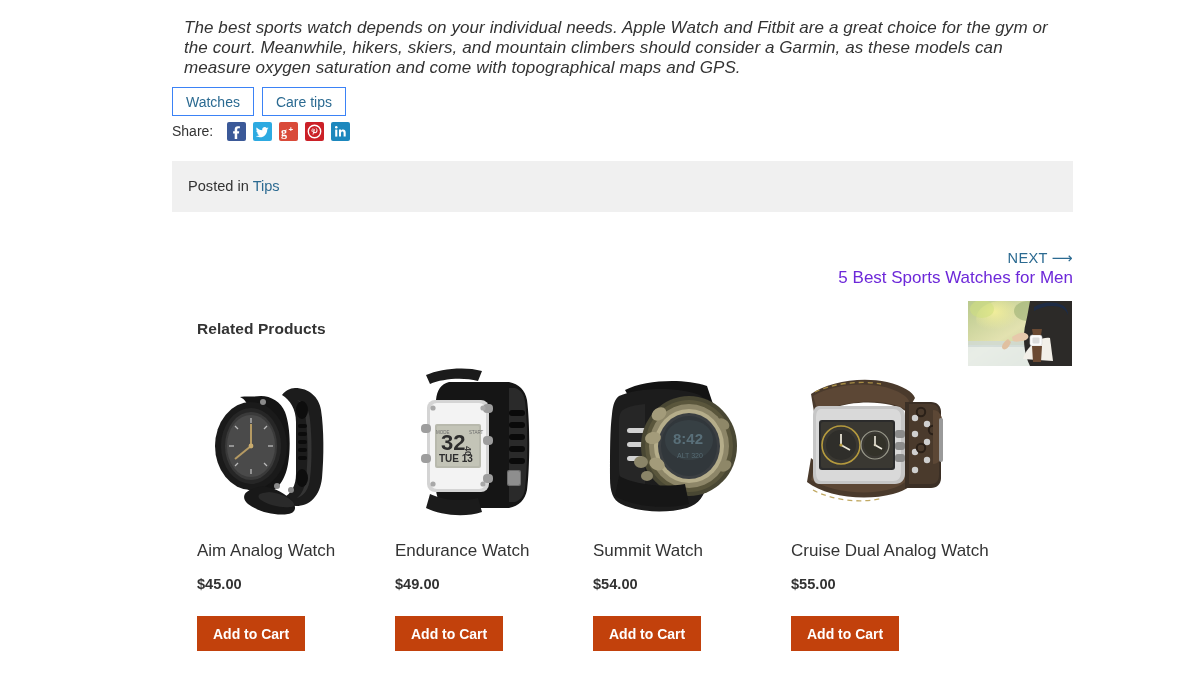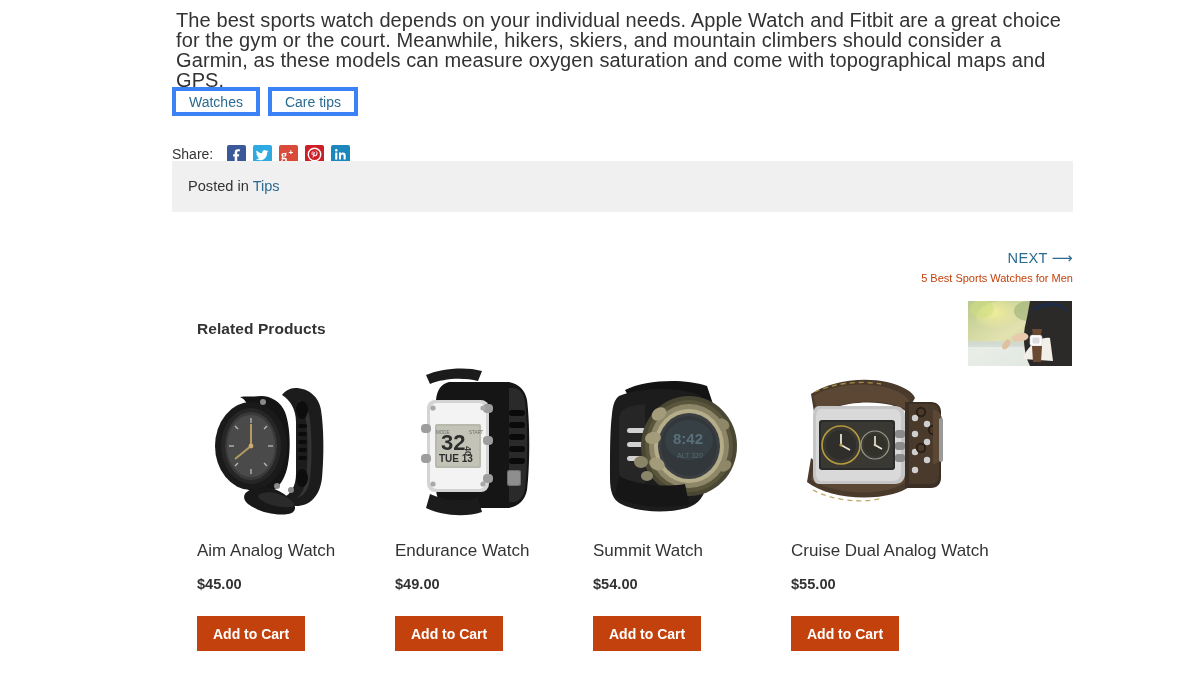--- a/index.html
+++ b/index.html
@@ -22,55 +22,56 @@
   }
 
   
   .article-body {
     position: absolute;
     left: 172px;
     top: 6px;
     width: 902px;
   }
   .article-body p {
-    margin: 4px;
-    font-size: 20px;
+    margin: 12px;
+    font-size: 17px;
     line-height: 20px;
     color: #333333;
     letter-spacing: 0.005em;
+    font-style: italic;
   }
 
   
   .tag-list {
     position: absolute;
     left: 172px;
     top: 87px;
     display: flex;
     gap: 8px;
   }
   .tag {
     display: inline-flex;
     align-items: center;
     justify-content: center;
     height: 29px;
     padding: 0 13px;
-    border: 4px solid #3b82f6;
+    border: 1px solid #3b82f6;
     background: #ffffff;
     color: #2b6a91;
     font-size: 14px;
     line-height: 1;
     text-decoration: none;
     box-sizing: border-box;
   }
 
   
   .share-row {
     position: absolute;
     left: 172px;
-    top: 143px;
+    top: 120px;
     display: flex;
     align-items: center;
     height: 22px;
   }
   .share-label {
     font-size: 14px;
     color: #333333;
     margin-right: 14px;
   }
   .share-icons {
@@ -131,22 +132,22 @@
   }
   .post-nav-label {
     display: block;
     font-size: 14.6px;
     color: #2b6a91;
     line-height: 20px;
     letter-spacing: 0.02em;
   }
   .post-nav-title {
     display: block;
-    font-size: 11px;
-    color: #c2410c;
+    font-size: 17px;
+    color: #6d28d9;
     line-height: 20px;
     text-decoration: none;
   }
 
   
   .next-thumb {
     position: absolute;
     left: 968px;
     top: 301px;
     width: 104px;

